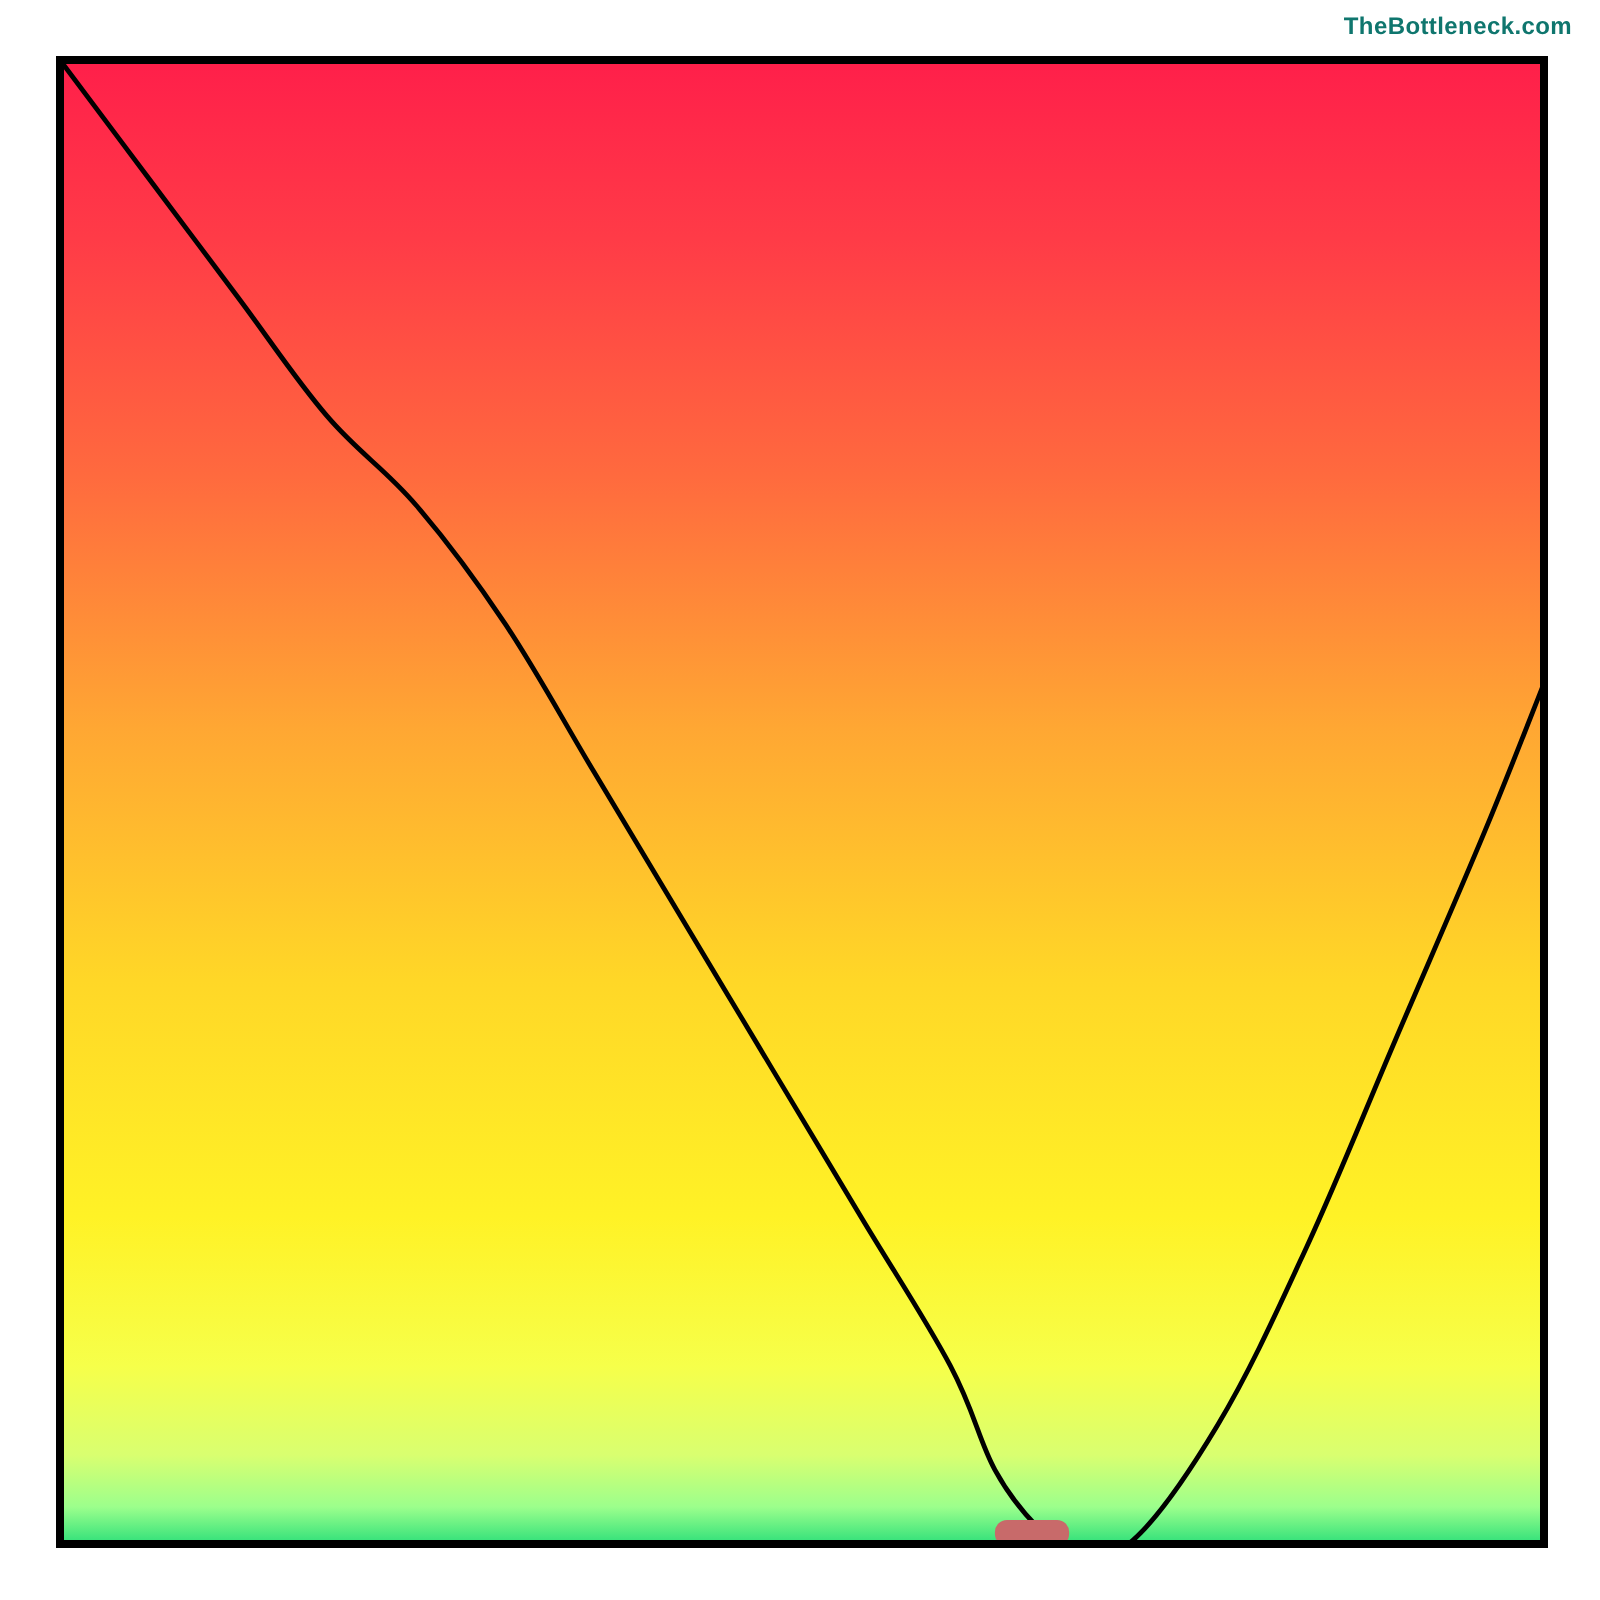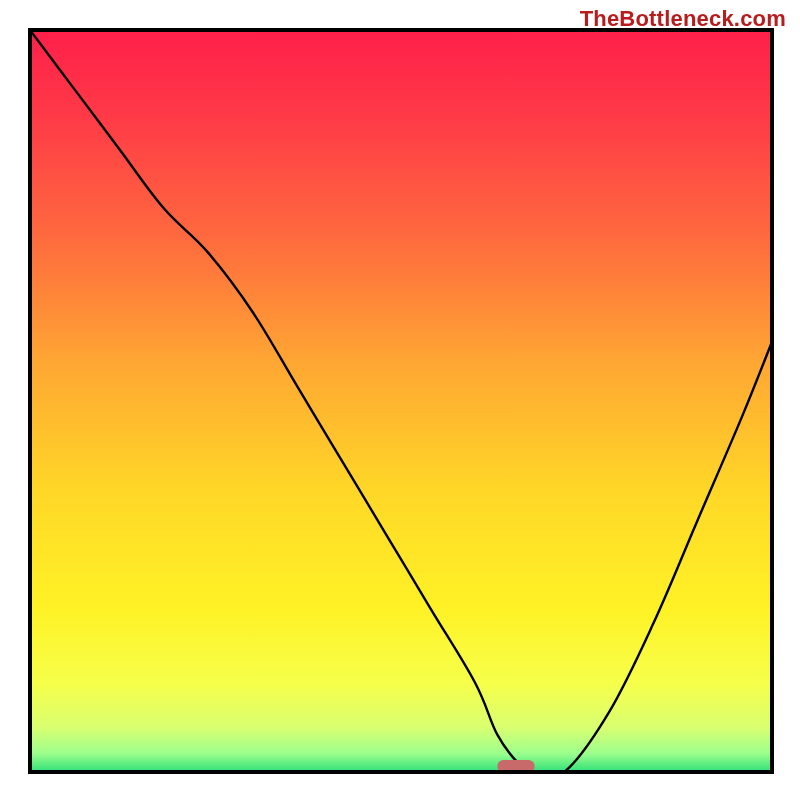--- a/index.html
+++ b/index.html
@@ -13,23 +13,23 @@
   }
   .stage {
     position: relative;
     width: 800px;
     height: 800px;
   }
   .watermark {
     position: absolute;
     top: 6px;
     right: 14px;
-    font-size: 22px;
+    font-size: 12px;
     font-weight: 600;
-    color: #b91c1c;
+    color: #0f766e;
     letter-spacing: 0.2px;
     user-select: none;
   }
   svg { display: block; }
 </style>
 </head>
 <body>
 
 <div class="stage">
 

